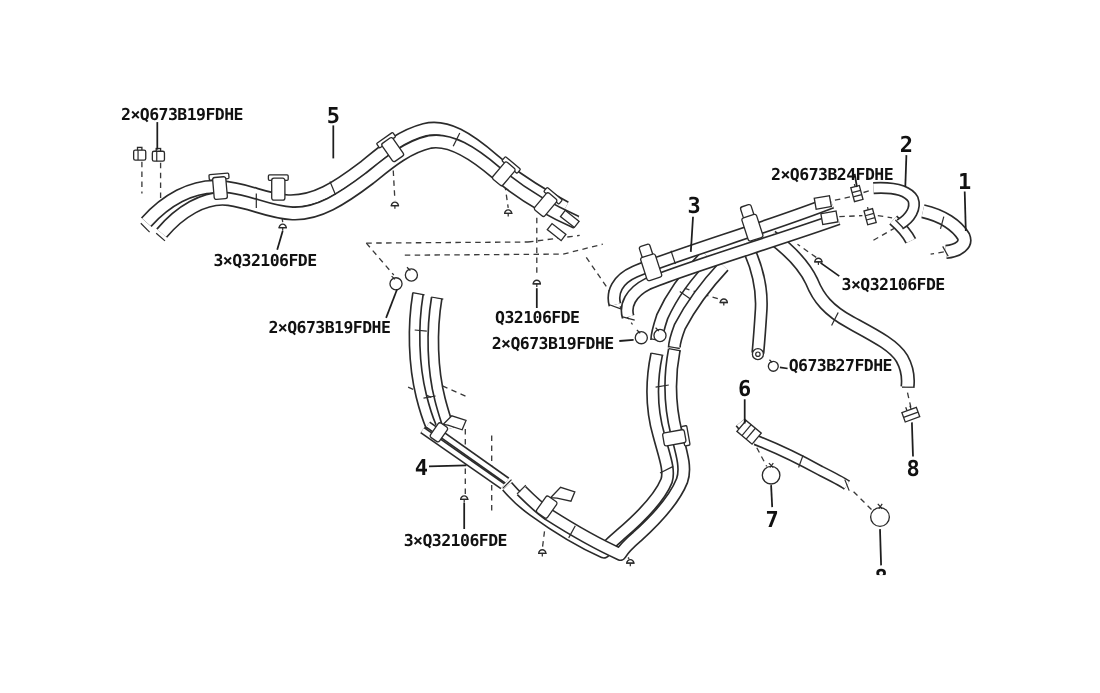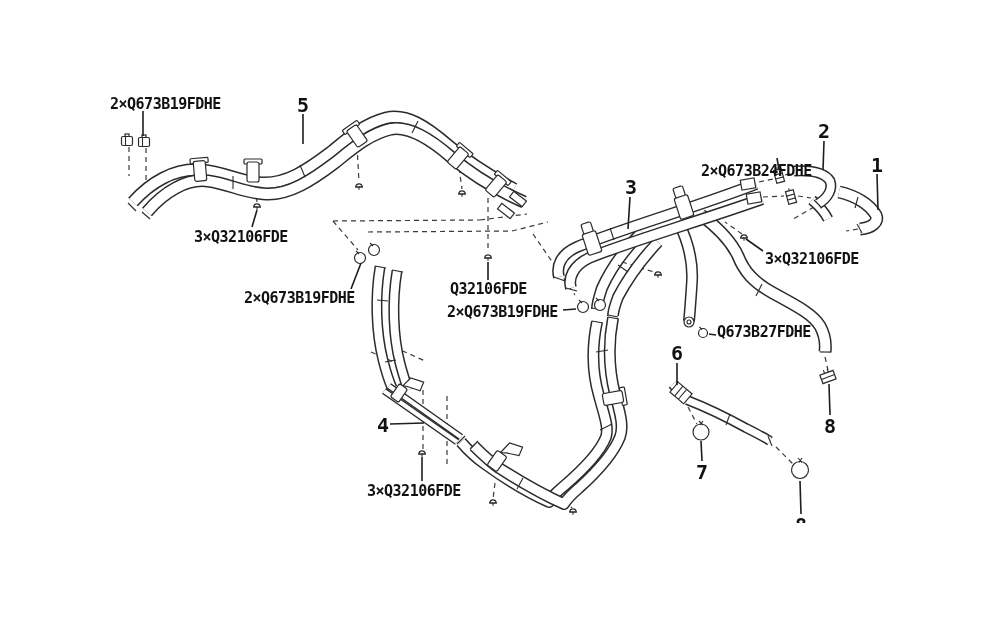--- a/index.html
+++ b/index.html
@@ -372,21 +372,21 @@
       <polygon points="-26,0 -9,-13 -9,-6 24,-6 24,7 -9,7 -9,14" fill="#d8d8d8" stroke="#999999" stroke-width="1"></polygon>
     </g>
   </g>
 </svg>
 
 <div class="plabel" style="left:110px;top:95px">2×Q673B19FDHE</div>
 <div class="plabel" style="left:194px;top:228px">3×Q32106FDE</div>
 <div class="plabel" style="left:244px;top:289px">2×Q673B19FDHE</div>
 <div class="plabel" style="left:450px;top:280px">Q32106FDE</div>
 <div class="plabel" style="left:447px;top:303px">2×Q673B19FDHE</div>
-<div class="plabel" style="left:701px;top:162px">2×Q673B24FDHE</div>
+<div class="plabel" style="left:701px;top:150px">2×Q673B24FDHE</div>
 <div class="plabel" style="left:765px;top:250px">3×Q32106FDE</div>
 <div class="plabel" style="left:717px;top:323px">Q673B27FDHE</div>
 <div class="plabel" style="left:367px;top:482px">3×Q32106FDE</div>
 
 <div class="callout" style="left:297px;top:93px">5</div>
 <div class="callout" style="left:818px;top:119px">2</div>
 <div class="callout" style="left:871px;top:153px">1</div>
 <div class="callout" style="left:625px;top:175px">3</div>
 <div class="callout" style="left:377px;top:413px">4</div>
 <div class="callout" style="left:671px;top:341px">6</div>

